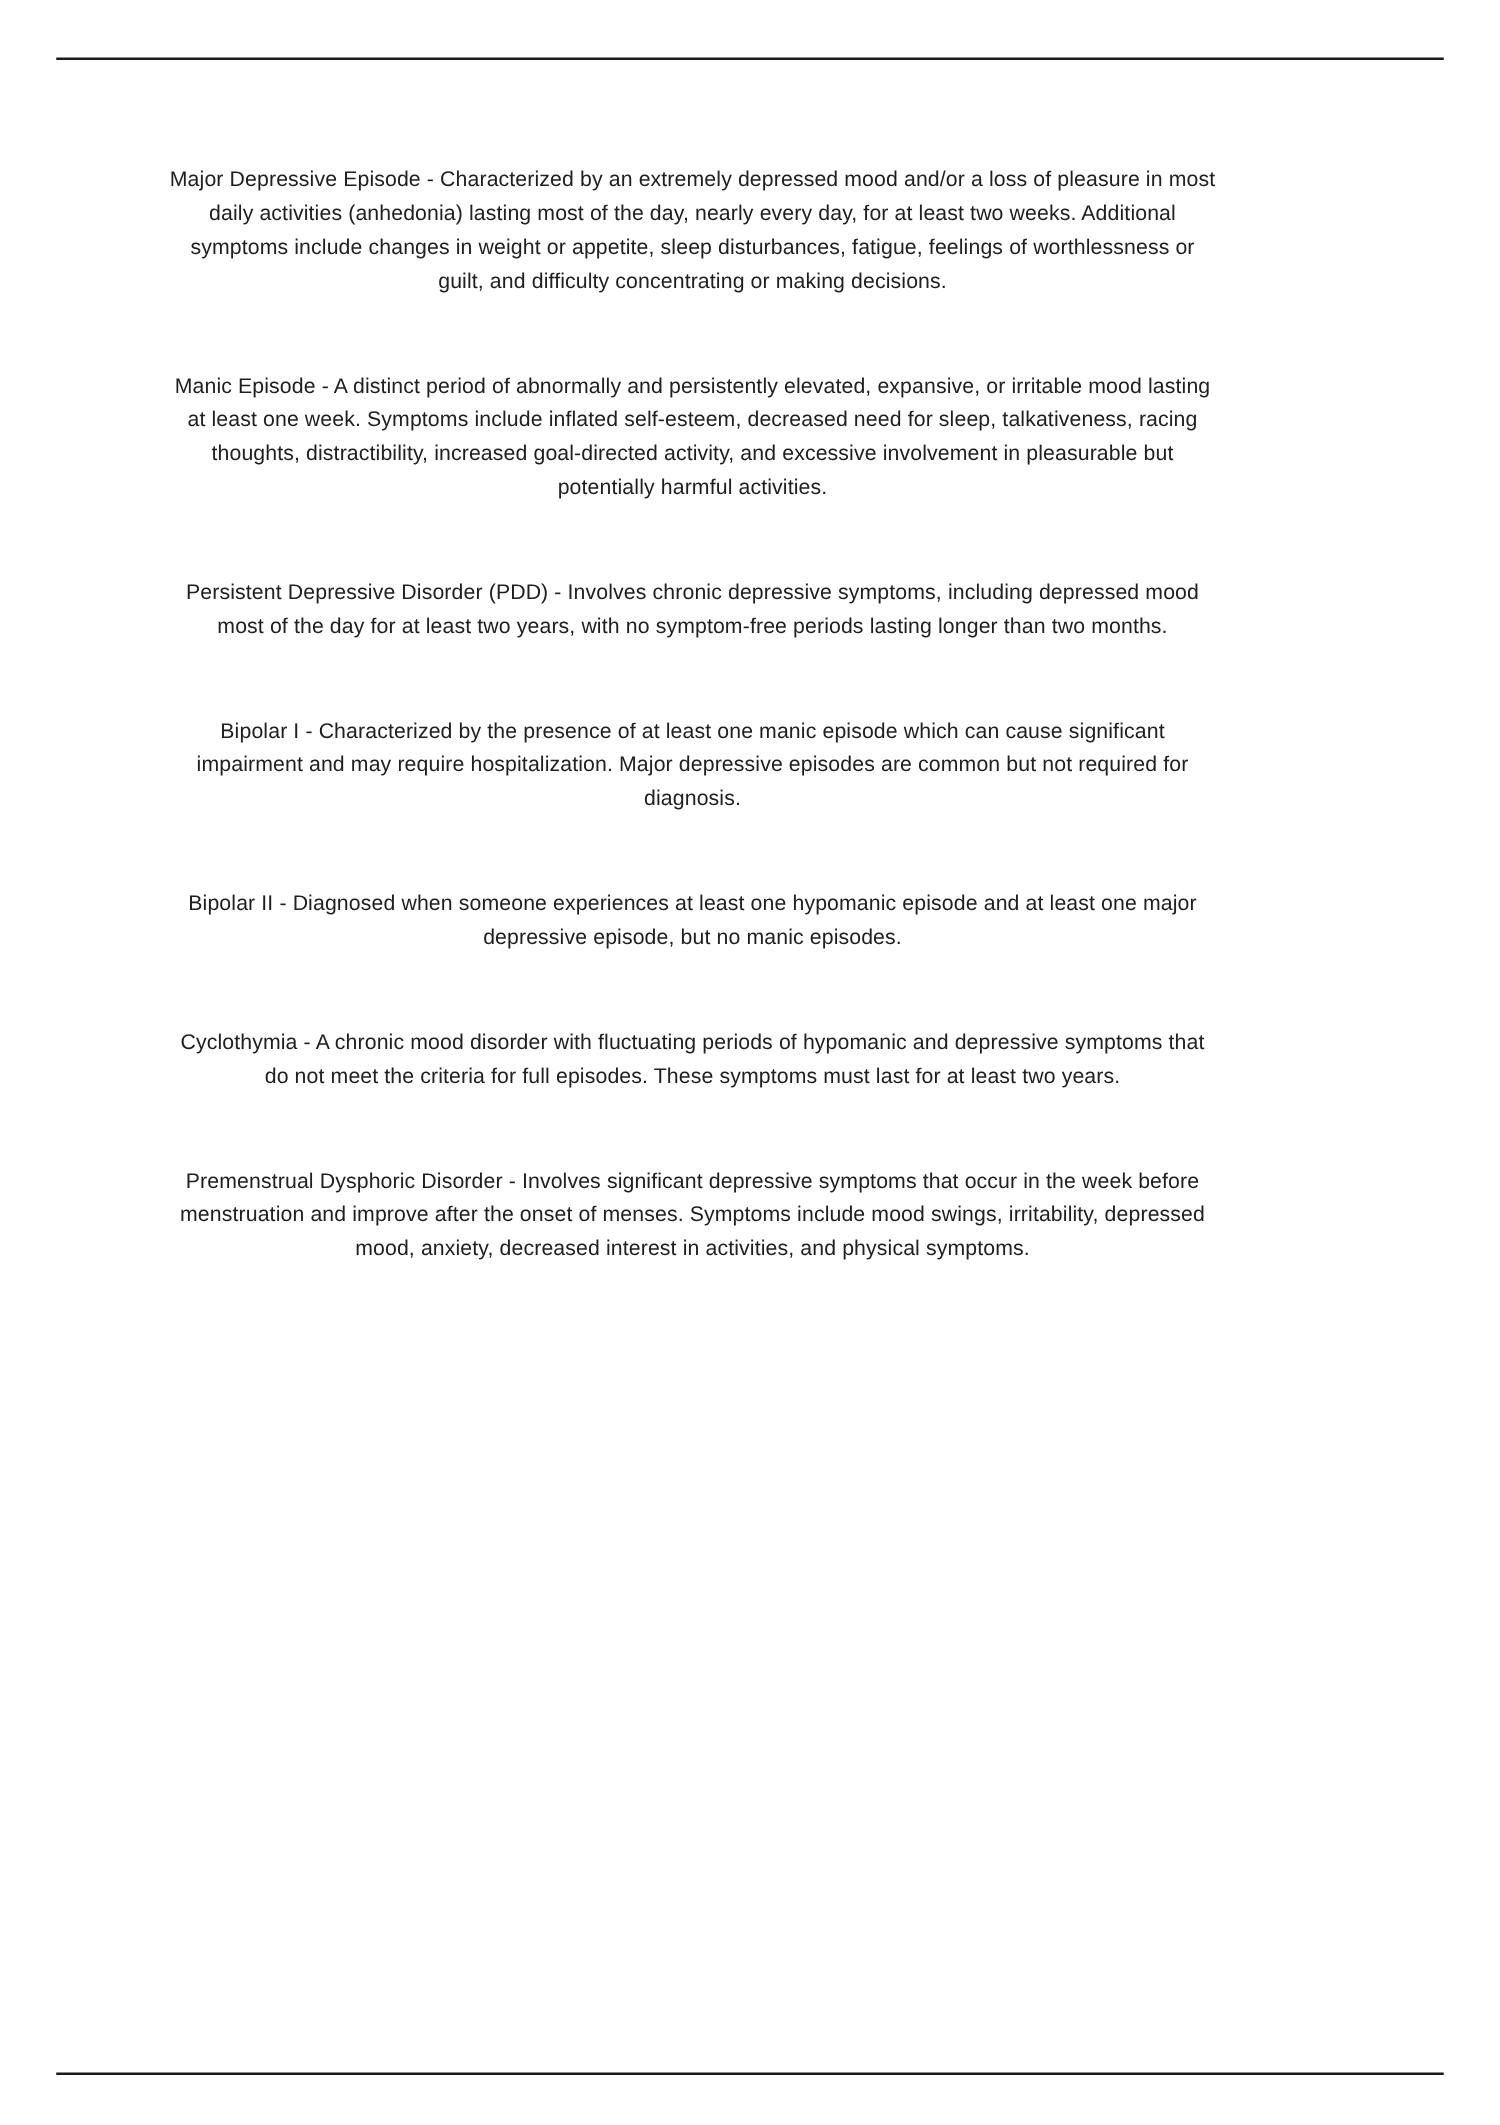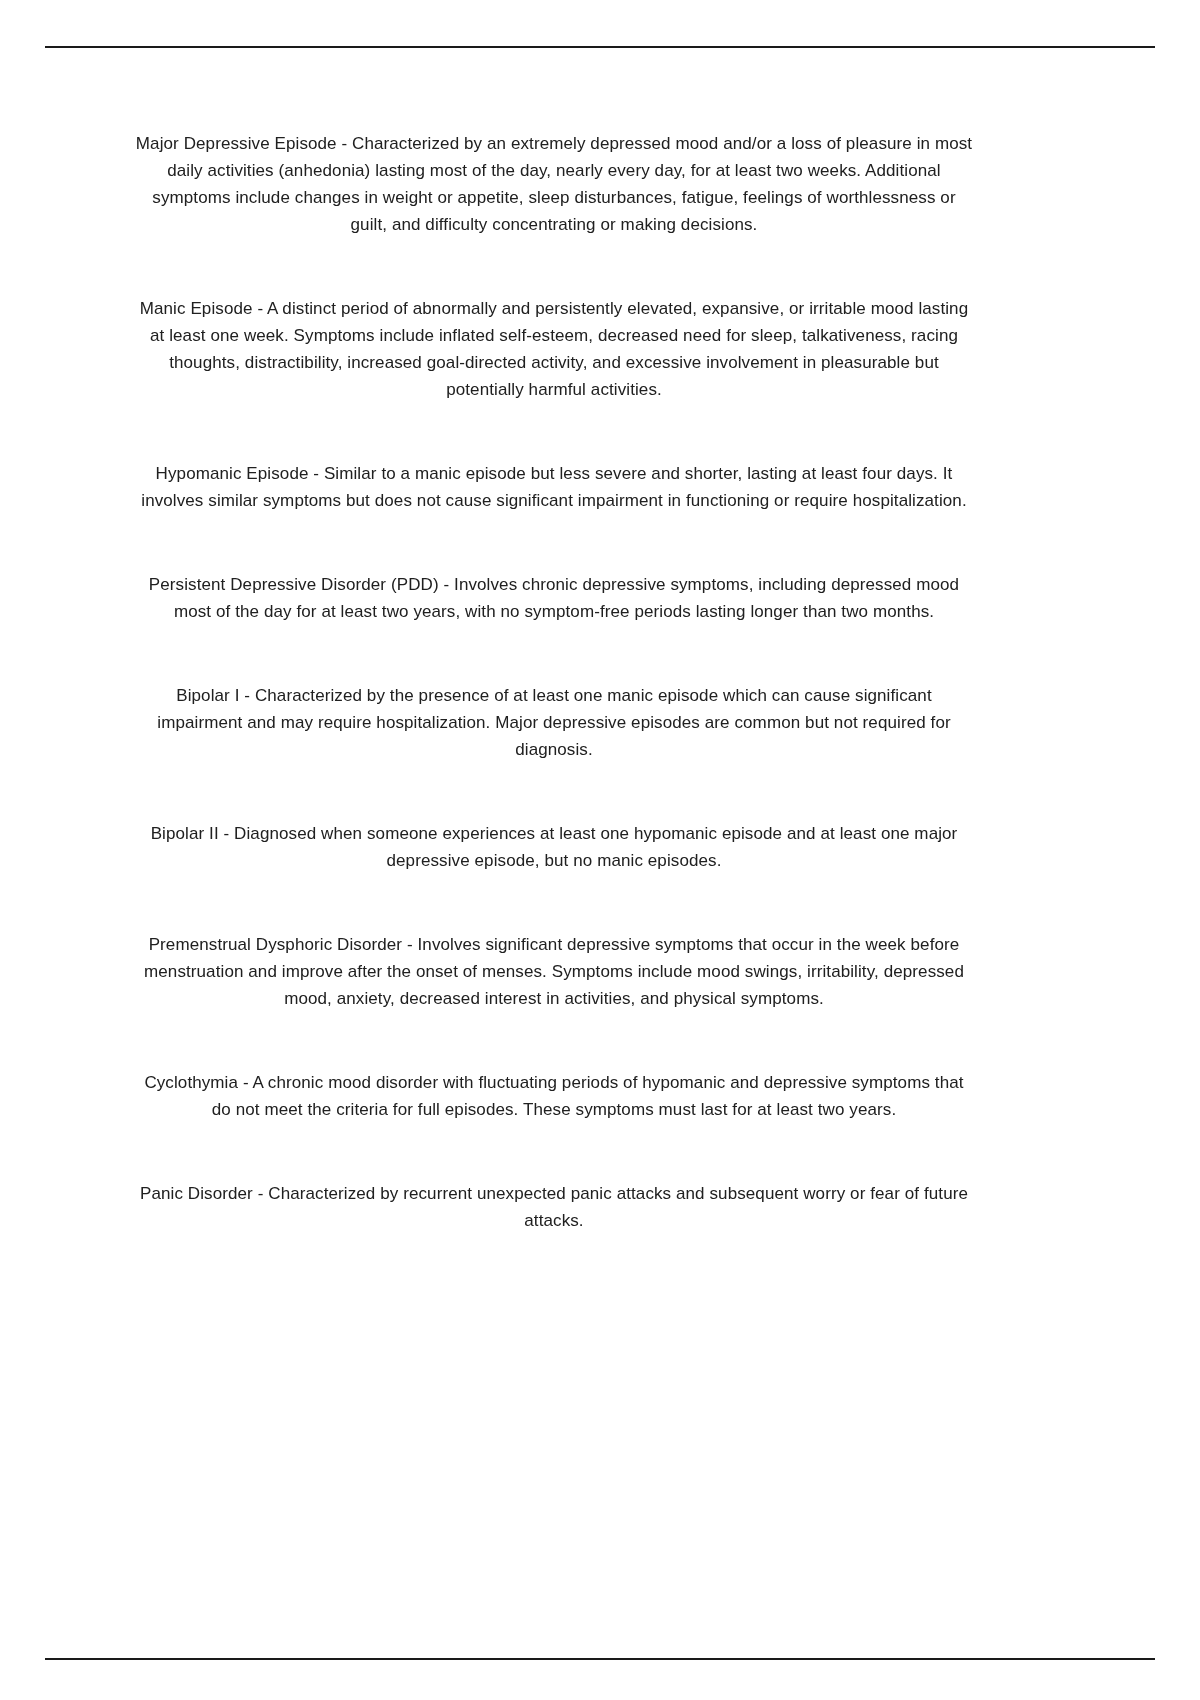--- a/index.html
+++ b/index.html
@@ -38,22 +38,20 @@
   }
 </style>
 </head>
 <body>
 
 <div class="page-rule top"></div>
 
 <main class="doc-body">
   <p>Major Depressive Episode - Characterized by an extremely depressed mood and/or a loss of pleasure in most daily activities (anhedonia) lasting most of the day, nearly every day, for at least two weeks. Additional symptoms include changes in weight or appetite, sleep disturbances, fatigue, feelings of worthlessness or guilt, and difficulty concentrating or making decisions.</p>
   <p>Manic Episode - A distinct period of abnormally and persistently elevated, expansive, or irritable mood lasting at least one week. Symptoms include inflated self-esteem, decreased need for sleep, talkativeness, racing thoughts, distractibility, increased goal-directed activity, and excessive involvement in pleasurable but potentially harmful activities.</p>
-  <p>Hypomanic Episode - Similar to a manic episode but less severe and shorter, lasting at least four days. It involves similar symptoms but does not cause significant impairment in functioning or require hospitalization.</p>
   <p>Persistent Depressive Disorder (PDD) - Involves chronic depressive symptoms, including depressed mood most of the day for at least two years, with no symptom-free periods lasting longer than two months.</p>
   <p>Bipolar I - Characterized by the presence of at least one manic episode which can cause significant impairment and may require hospitalization. Major depressive episodes are common but not required for diagnosis.</p>
   <p>Bipolar II - Diagnosed when someone experiences at least one hypomanic episode and at least one major depressive episode, but no manic episodes.</p>
+  <p>Cyclothymia - A chronic mood disorder with fluctuating periods of hypomanic and depressive symptoms that do not meet the criteria for full episodes. These symptoms must last for at least two years.</p>
   <p>Premenstrual Dysphoric Disorder - Involves significant depressive symptoms that occur in the week before menstruation and improve after the onset of menses. Symptoms include mood swings, irritability, depressed mood, anxiety, decreased interest in activities, and physical symptoms.</p>
-  <p>Cyclothymia - A chronic mood disorder with fluctuating periods of hypomanic and depressive symptoms that do not meet the criteria for full episodes. These symptoms must last for at least two years.</p>
-  <p>Panic Disorder - Characterized by recurrent unexpected panic attacks and subsequent worry or fear of future attacks.</p>
 </main>
 
 <div class="page-rule bottom"></div>
 
 </body></html>

